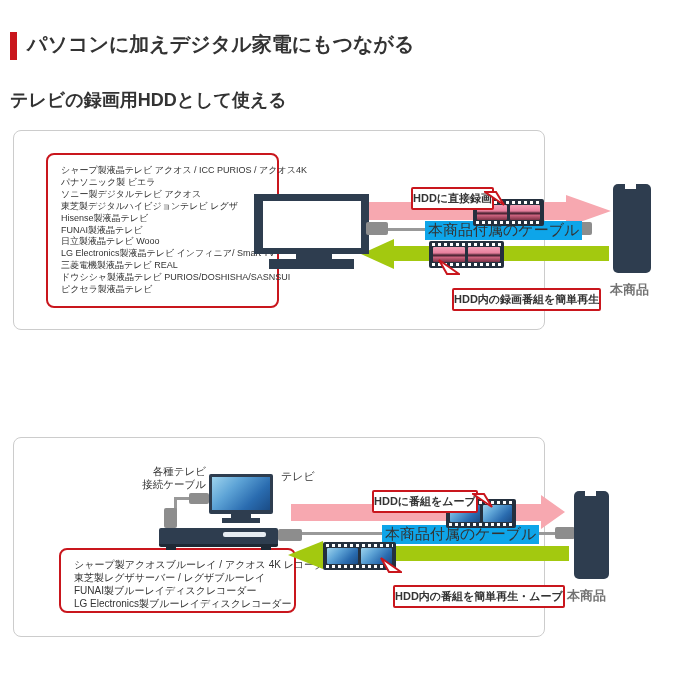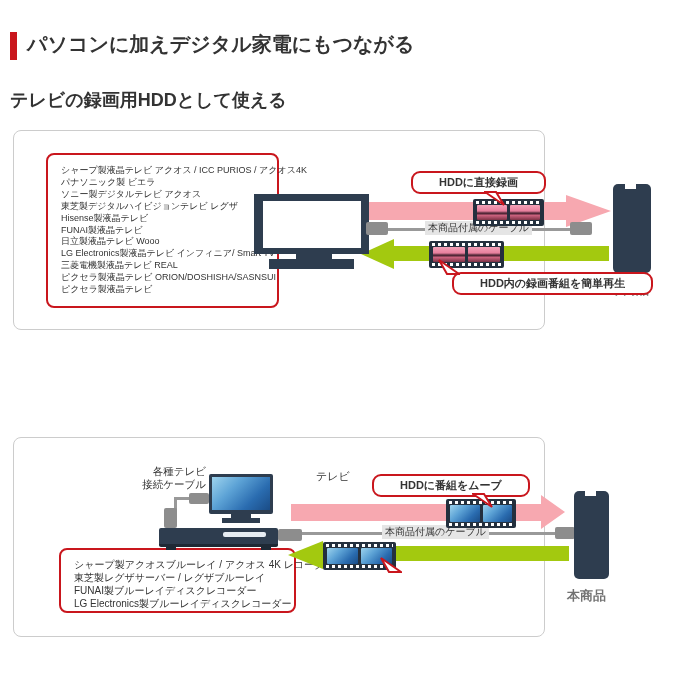--- a/index.html
+++ b/index.html
@@ -39,39 +39,39 @@
   .shaft-pink{background:#f7a8b0;z-index:2;}
   .shaft-green{background:#a3c90f;z-index:2;}
   .head{width:0;height:0;border-style:solid;z-index:2;}
   .head.p1{left:552px;top:64px;border-width:16px 0 16px 45px;border-color:transparent transparent transparent #f7a8b0;}
   .head.g1{left:347px;top:108px;border-width:15px 33px 15px 0;border-color:transparent #a3c90f transparent transparent;}
   .head.p2{left:527px;top:57px;border-width:17px 0 17px 24px;border-color:transparent transparent transparent #f7a8b0;}
   .head.g2{left:274px;top:103px;border-width:14px 35px 14px 0;border-color:transparent #a3c90f transparent transparent;}
   
   .cable{height:3px;background:#999;z-index:2;}
   .plug{background:#8d8d8d;border-radius:2px;z-index:3;}
-  .cable-label{font-size:10px;color:#333;background:#e5e5e5;padding:0 3px;white-space:nowrap;z-index:4;text-align:right;}
+  .cable-label{font-size:15px;color:#333;background:#0ea5e9;padding:0 3px;white-space:nowrap;z-index:4;text-align:right;}
   
   .film{background:#24303e;border-radius:2px;display:flex;gap:3px;padding:6px 4px;z-index:4;box-sizing:border-box;}
   .film::before,.film::after{content:"";position:absolute;left:3px;right:3px;height:3px;
      background:repeating-linear-gradient(90deg,#fff 0,#fff 3px,transparent 3px,transparent 6px);}
   .film::before{top:2px;} .film::after{bottom:2px;}
   .film span{display:block;flex:1;border-radius:1px;}
   .film.pink span{background:linear-gradient(180deg,#f4a2b8 0%,#e87f9d 40%,#43202e 55%,#c9607c 70%,#7c3245 100%);}
   .film.earth span{background:linear-gradient(135deg,#9ed4ee 0%,#5da3d6 35%,#2a6cb0 70%,#1a4c86 100%);}
   
-  .bubble{background:#fff;border:2px solid #c9161d;border-radius:9px;font-size:11px;font-weight:bold;
-          color:#333;padding:2px 26px;line-height:15px;white-space:nowrap;z-index:6;}
+  .bubble{background:#fff;border:2px solid #c9161d;border-radius:2px;font-size:11px;font-weight:bold;
+          color:#333;padding:2px 0;line-height:15px;white-space:nowrap;z-index:6;margin-top:16px;}
   .tail{z-index:7;}
   
   .hdd{background:#2e3d4f;border-radius:5px;z-index:3;}
   .hdd .notch{position:absolute;top:0;left:12px;width:11px;height:5px;background:#fff;}
   .prod{font-size:13px;font-weight:bold;color:#737373;text-align:left;z-index:3;}
   
-  .small-label{font-size:11px;color:#333;white-space:nowrap;z-index:3;margin-left:35px;}
+  .small-label{font-size:11px;color:#333;white-space:nowrap;z-index:3;}
   .cable-note{font-size:10.5px;line-height:13px;color:#333;text-align:right;z-index:3;}
 </style>
 </head>
 <body>
 
 <div class="page">
 
   <div class="abs accent"></div>
   <div class="abs h1">パソコンに加えデジタル家電にもつながる</div>
 
@@ -82,21 +82,21 @@
     <div class="abs redbox b1">
       <div>シャープ製液晶テレビ アクオス / ICC PURIOS / アクオス4K</div>
       <div>パナソニック製 ビエラ</div>
       <div>ソニー製デジタルテレビ アクオス</div>
       <div>東芝製デジタルハイビジョンテレビ レグザ</div>
       <div>Hisense製液晶テレビ</div>
       <div>FUNAI製液晶テレビ</div>
       <div>日立製液晶テレビ Wooo</div>
       <div>LG Electronics製液晶テレビ インフィニア/ Smart TV</div>
       <div>三菱電機製液晶テレビ REAL</div>
-      <div>ピクセラ製液晶テレビ ORION/DOSHISHA/SASNSUI</div>
+      <div>ドウシシャ製液晶テレビ PURIOS/DOSHISHA/SASNSUI</div>
       <div>ピクセラ製液晶テレビ</div>
     </div>
 
     <div class="abs tv1">
         <div class="screen"></div>
       </div>
     <div class="abs tv1neck"></div>
     <div class="abs tv1base"></div>
 
     <div class="abs shaft-pink" style="left:355px;top:71px;width:197px;height:18px;"></div>
@@ -177,20 +177,21 @@
       </div>
     <div class="abs film earth" style="left:309px;top:104px;width:73px;height:28px;">
         <span></span>
         <span></span>
       </div>
 
     <div class="abs bubble" style="left:358px;top:36px;text-align:center;">HDDに番組をムーブ</div>
     <svg class="abs tail" style="left:458px;top:55px;" width="22" height="16">
         <polygon points="1,1 20,14 12,1" fill="#fff" stroke="#c9161d" stroke-width="2"></polygon>
       </svg>
+    <div class="abs bubble" style="left:379px;top:131px;">HDD内の番組を簡単再生・ムーブ</div>
     <svg class="abs tail" style="left:366px;top:119px;" width="22" height="17">
         <polygon points="1,1 21,15 9,15" fill="#fff" stroke="#c9161d" stroke-width="2"></polygon>
       </svg>
 
     <div class="abs redbox b2">
       <div>シャープ製アクオスブルーレイ / アクオス 4K レコーダー</div>
       <div>東芝製レグザサーバー / レグザブルーレイ</div>
       <div>FUNAI製ブルーレイディスクレコーダー</div>
       <div>LG Electronics製ブルーレイディスクレコーダー</div>
     </div>

